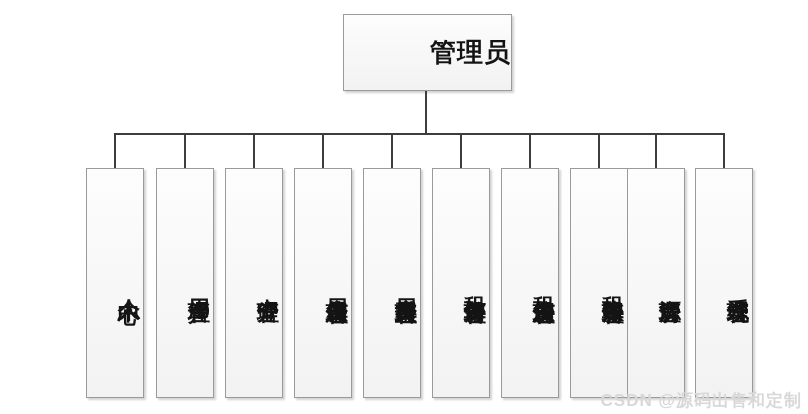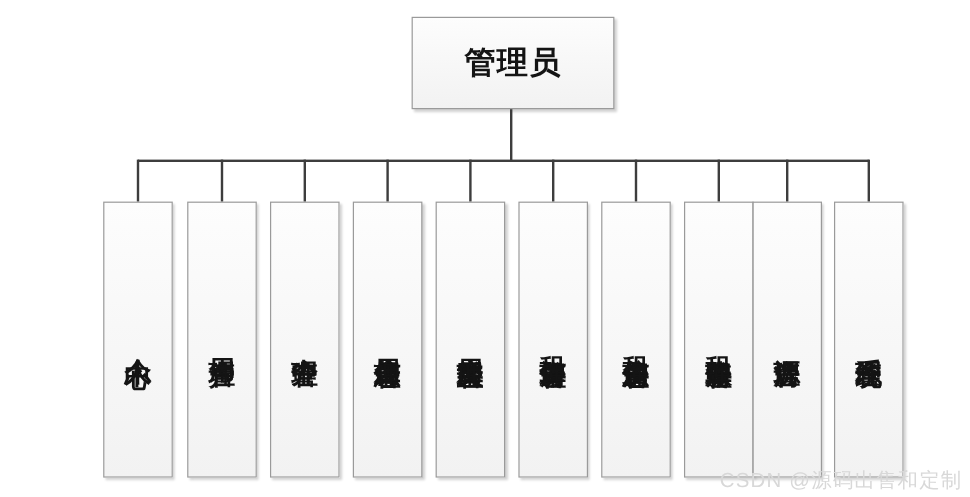--- a/index.html
+++ b/index.html
@@ -21,21 +21,21 @@
 
   
   .node {
     position: absolute;
     box-sizing: border-box;
     border: 1px solid #9a9a9a;
     background: linear-gradient(to bottom, #fdfdfd 0%, #f9f9f9 35%, #f2f2f2 100%);
     box-shadow: 2px 2px 2px rgba(0,0,0,0.18);
     display: flex;
     align-items: center;
-    justify-content: center;
+    justify-content: flex-end;
     color: #141414;
   }
 
   .node-root {
     left: 343px;
     top: 14px;
     width: 169px;
     height: 77px;
   }
   .node-root .node-label {
@@ -73,20 +73,21 @@
   
   .watermark {
     position: absolute;
     right: 6px;
     bottom: 2px;
     font-size: 17px;
     color: #d8d8d8;
     letter-spacing: 1px;
     white-space: nowrap;
     user-select: none;
+    font-weight: bold;
   }
 </style>
 </head>
 <body>
 
 <div id="canvas">
 
   <div class="node node-root">
     <span class="node-label">管理员</span>
   </div>

